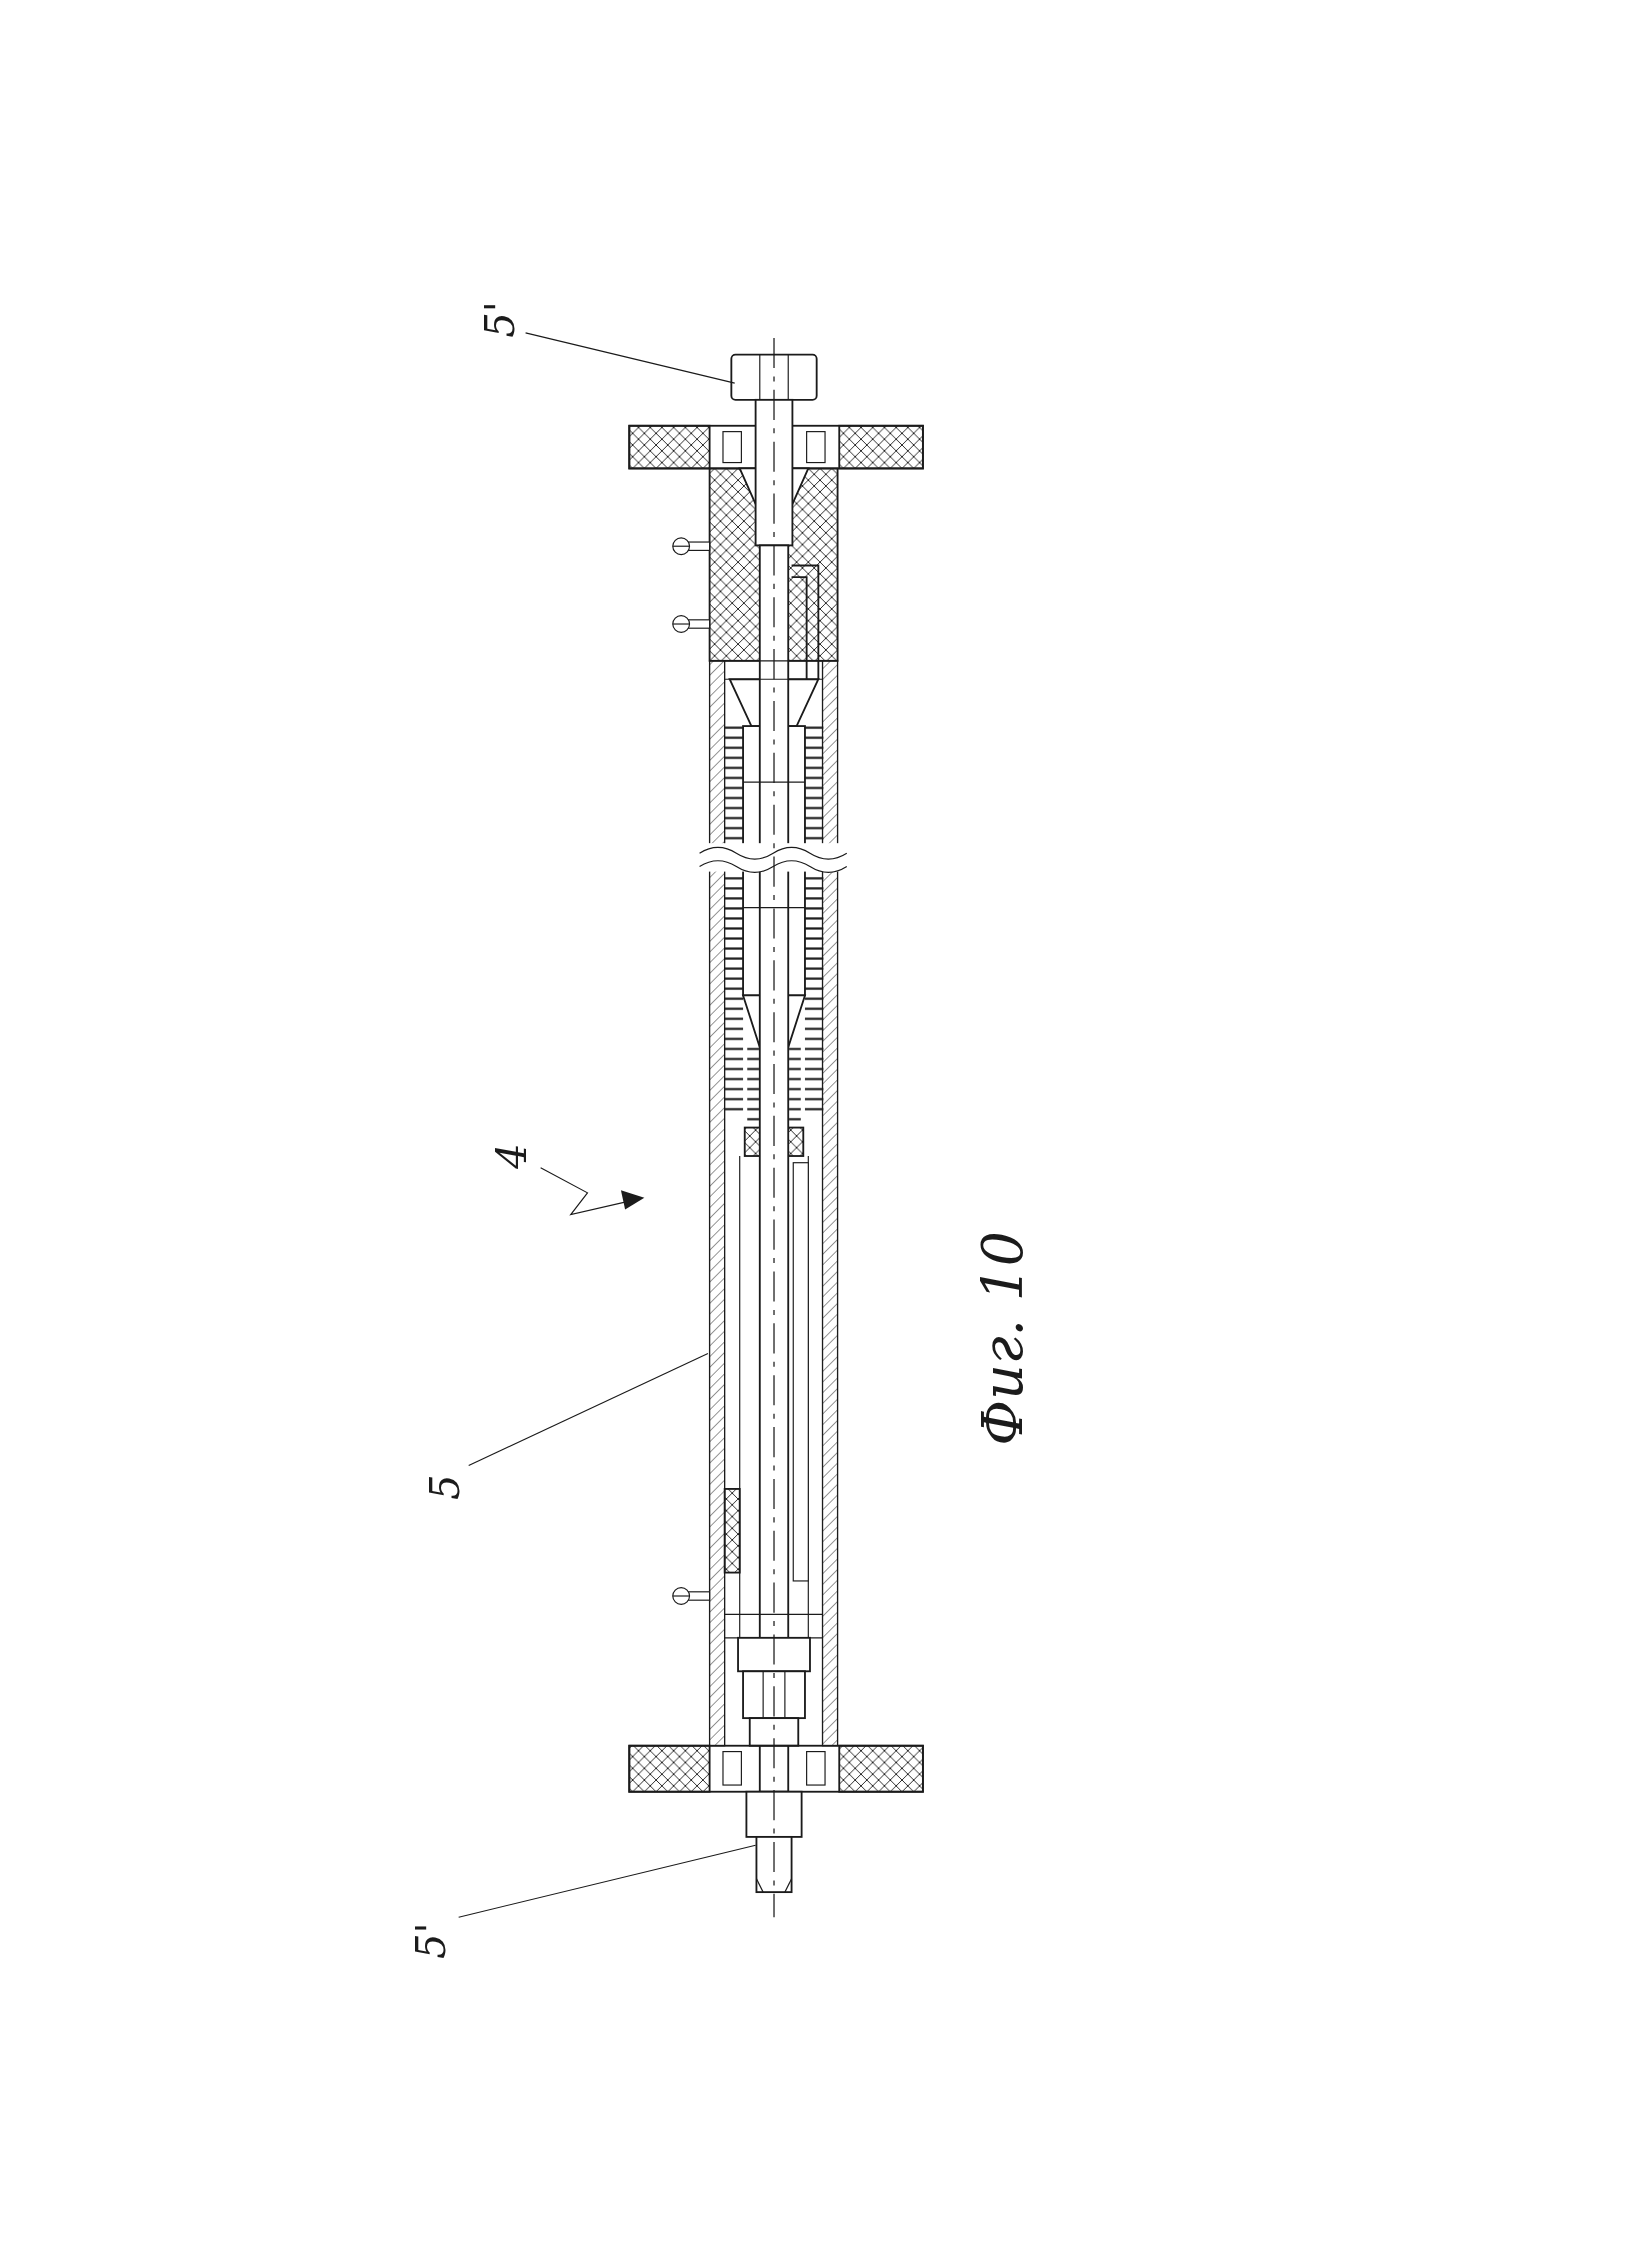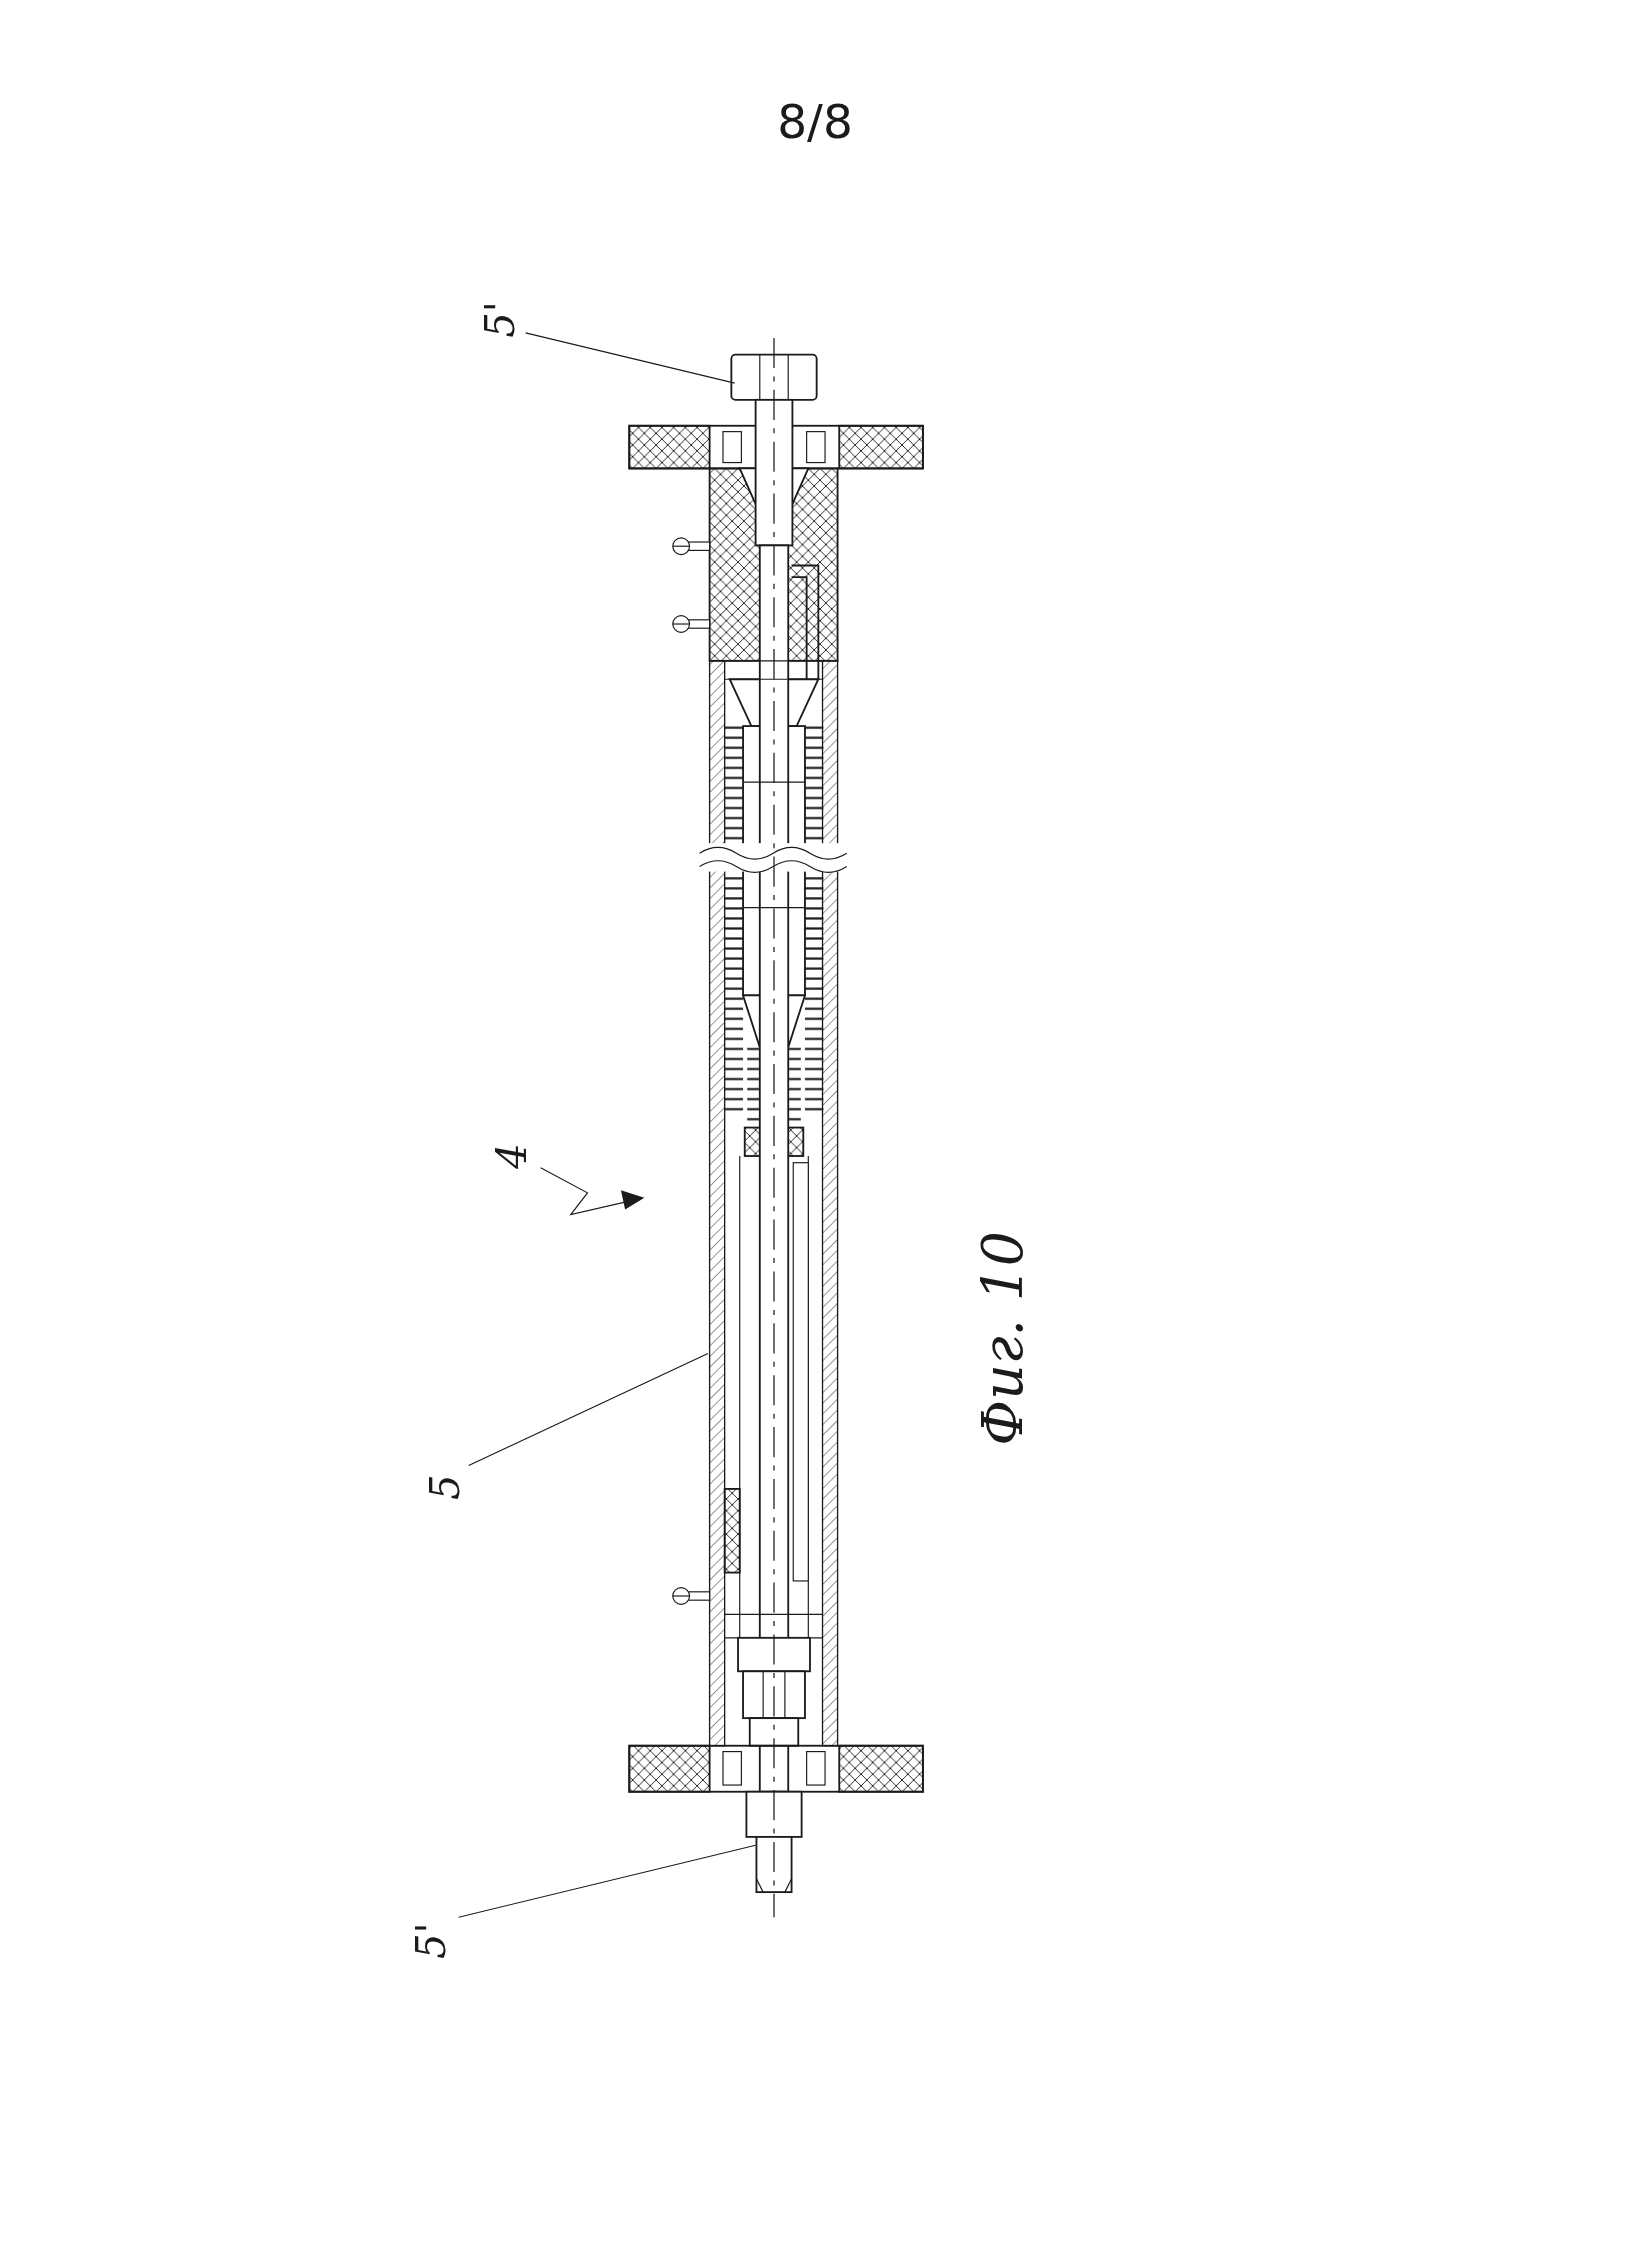--- a/index.html
+++ b/index.html
@@ -43,21 +43,20 @@
     font-style: italic;
     font-size: 66px;
     fill: var(--ink);
   }
 </style>
 </head>
 <body>
 
 <div class="sheet">
 
-  <div class="sheet-number">8/8</div>
 
   <svg class="drawing" width="1630" height="2261" viewBox="0 0 1948 2703" xmlns="http://www.w3.org/2000/svg">
 
     <defs>
       <pattern id="xhatch" width="14" height="14" patternUnits="userSpaceOnUse">
         <path d="M0 0 L14 14 M14 0 L0 14" stroke="#1b1b1b" stroke-width="1.1"></path>
       </pattern>
       <pattern id="hatch" width="9" height="9" patternUnits="userSpaceOnUse" patternTransform="rotate(45)">
         <line x1="0" y1="0" x2="0" y2="9" stroke="#1b1b1b" stroke-width="1.1"></line>
       </pattern>

